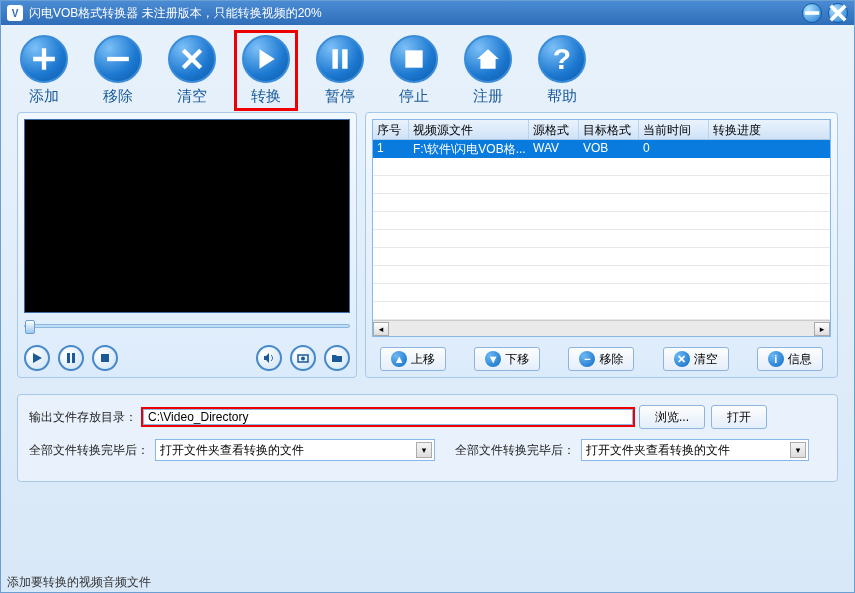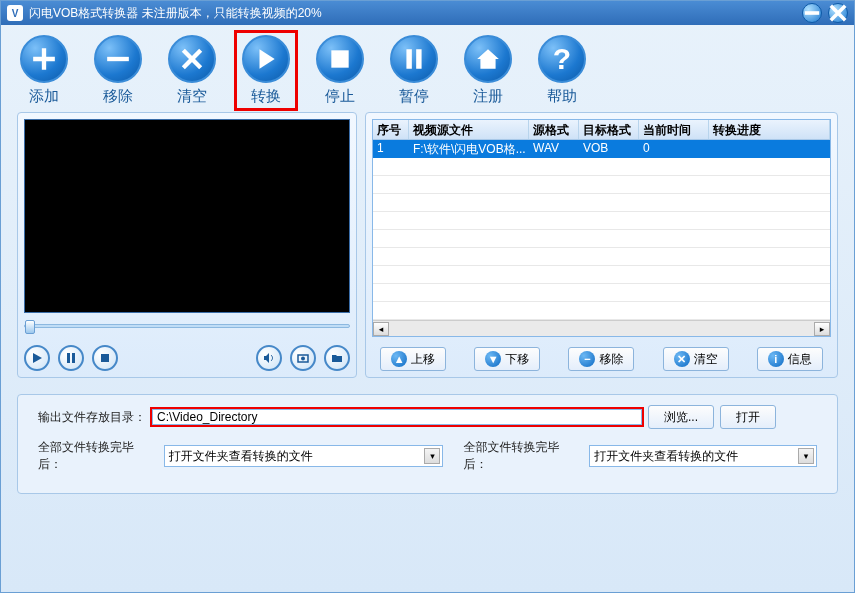--- a/index.html
+++ b/index.html
@@ -22,34 +22,34 @@
 .video { width: 100%; height: 194px; background:#000; border:1px solid #3a6da8;}
 .slider { height: 18px; display:flex;align-items:center;margin-top:4px;}
 .sliderbar { flex:1;height:4px;background:#c0ddf6;border:1px solid #8cb8e0;border-radius:2px;position:relative;}
 .sliderhandle{position:absolute;left:0;top:-5px;width:10px;height:14px;background:linear-gradient(#fff,#9cc8ee);border:1px solid #6a9fd4;border-radius:2px;}
 .pcontrols { display:flex; gap:8px; margin-top:10px; align-items:center;}
 .pcontrols .spacer{flex:1;}
 .pcbtn{width:26px;height:26px;border-radius:50%;background:radial-gradient(circle at 30% 30%,#fff,#cde3f7);border:2px solid #4688c8;display:flex;align-items:center;justify-content:center;cursor:pointer;}
 .pcbtn svg{width:12px;height:12px;fill:#1a5a99;}
 .listpanel { flex:1; display:flex;flex-direction:column;}
 .table { flex:1; border:1px solid #88b8e8; background:#fff; overflow:hidden;}
-.thead { display:flex; background: linear-gradient(#eaf3fd,#cfe2f7); height:20px;border-bottom:1px solid #a8c8e8;font-weight:bold;}
+.thead { display:flex; background: linear-gradient(#eaf3fd,#cfe2f7); height:20px;border-bottom:1px solid #a8c8e8;}
 .th { border-right:1px solid #b8d4ec; padding:2px 4px; font-size:12px; color:#000;}
 .trow { display:flex; height:18px; background:#0a7bde; color:#fff;}
 .td { border-right:1px solid transparent; padding:1px 4px; font-size:12px; white-space:nowrap; overflow:hidden;}
 .gridrows { background: repeating-linear-gradient(#fff 0 18px, #fff 18px 18px); }
 .gridrow{height:18px;border-bottom:1px solid #e8e8e8;}
 .hscroll{height:16px;background:#eaeaea;border-top:1px solid #ccc;display:flex;align-items:center;}
 .hscroll .arrow{width:16px;height:14px;background:linear-gradient(#fff,#ddd);border:1px solid #aaa;display:flex;align-items:center;justify-content:center;font-size:9px;}
 .hscroll .track{flex:1;height:14px;}
 .listbtns { display:flex; gap:12px; margin-top:10px; justify-content:space-around;}
 .btn { height:24px; padding: 0 10px; background:linear-gradient(#fdfdfd,#e4eefb); border:1px solid #8cb4dc; border-radius:3px; display:flex;align-items:center;gap:4px;cursor:pointer;color:#000;}
 .btn .bicon{width:16px;height:16px;border-radius:50%;display:flex;align-items:center;justify-content:center;color:#fff;font-size:11px;font-weight:bold;}
 .blue{background:radial-gradient(circle at 30% 30%,#6cb8f4,#0d6ac4);}
-.bottompanel { margin:16px 16px 0; padding:10px 20px; background:#e9f2fc; border:1px solid #a8c8e8; border-radius:4px;}
+.bottompanel { margin:16px 16px 0; padding:10px 11px; background:#e9f2fc; border:1px solid #a8c8e8; border-radius:4px;}
 .formrow{display:flex;align-items:center;gap:6px;margin-bottom:10px;}
 .formrow label{color:#222;font-size:12px;}
 .textin{height:16px;border:1px solid #88b8e8;background:#fff;padding:0 4px;font-size:12px;}
 .textin.highlight{outline:2px solid #e00;}
 .sel{height:22px;border:1px solid #88b8e8;background:#fff;display:flex;align-items:center;padding:0 4px;position:relative;}
 .sel .arrow{position:absolute;right:2px;top:2px;width:16px;height:16px;background:linear-gradient(#f4f4f4,#ddd);border:1px solid #aaa;display:flex;align-items:center;justify-content:center;font-size:9px;}
 .statusbar{position:absolute;bottom:0;left:0;right:0;height:20px;padding:2px 6px;color:#333;font-size:12px;}
 </style>
 </head>
 <body>
@@ -101,33 +101,33 @@
       <div class="tbicon">
           <svg viewBox="0 0 24 24">
             <path d="M6 3l14 9-14 9z"></path>
           </svg>
         </div>
       <div class="tblabel">转换</div>
     </div>
     <div class="tbitem">
       <div class="tbicon">
           <svg viewBox="0 0 24 24">
-            <rect x="4" y="4" width="16" height="16"></rect>
-          </svg>
-        </div>
-      <div class="tblabel">停止</div>
-    </div>
-    <div class="tbitem">
-      <div class="tbicon">
-          <svg viewBox="0 0 24 24">
             <rect x="5" y="3" width="5" height="18"></rect>
             <rect x="14" y="3" width="5" height="18"></rect>
           </svg>
         </div>
       <div class="tblabel">暂停</div>
+    </div>
+    <div class="tbitem">
+      <div class="tbicon">
+          <svg viewBox="0 0 24 24">
+            <rect x="4" y="4" width="16" height="16"></rect>
+          </svg>
+        </div>
+      <div class="tblabel">停止</div>
     </div>
     <div class="tbitem">
       <div class="tbicon">
           <svg viewBox="0 0 24 24">
             <path d="M12 3l10 9h-3v9H5v-9H2z"></path>
           </svg>
         </div>
       <div class="tblabel">注册</div>
     </div>
     <div class="tbitem">
@@ -262,13 +262,14 @@
         <div class="arrow">▾</div>
       </div>
       <label style="margin-left:14px">全部文件转换完毕后：</label>
       <div class="sel" style="width:228px">
         <span>打开文件夹查看转换的文件</span>
         <div class="arrow">▾</div>
       </div>
     </div>
   </div>
 
+  <div class="statusbar">添加要转换的视频音频文件</div>
 </div>
 
 </body></html>

